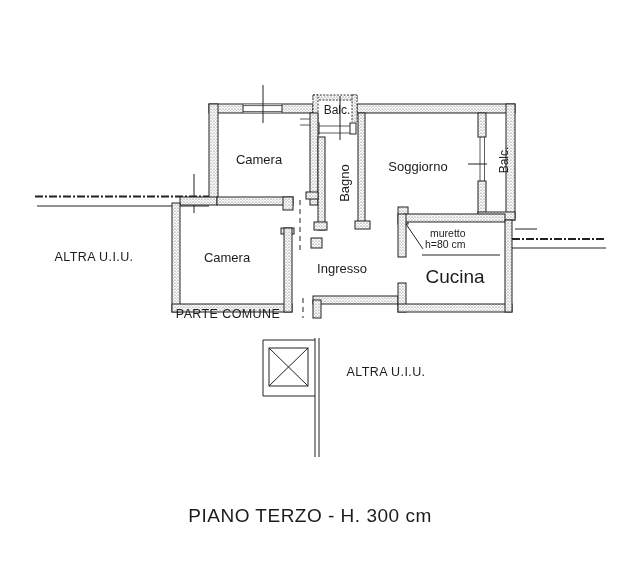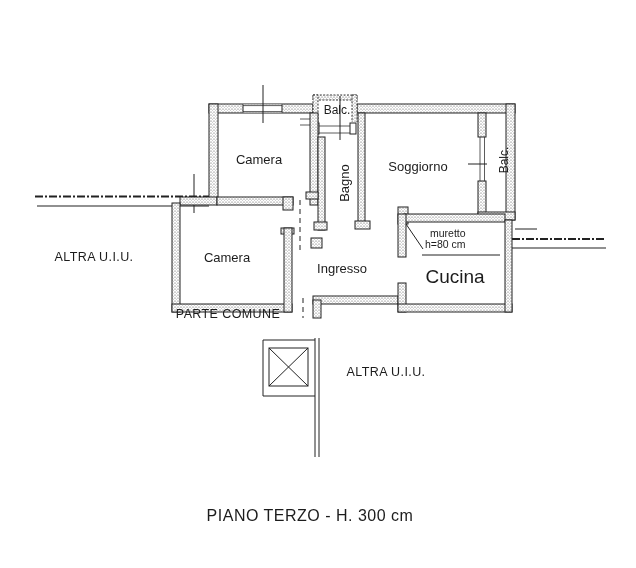--- a/index.html
+++ b/index.html
@@ -12,21 +12,21 @@
   .lbl {
     position:absolute; transform:translate(-50%,-50%);
     white-space:nowrap; color:var(--ink); line-height:1.05;
   }
   .lbl.rot { transform:translate(-50%,-50%) rotate(-90deg); }
   .s12  { font-size:12px; }
   .s125 { font-size:12.5px; letter-spacing:0.4px; }
   .s13  { font-size:13px; }
   .s135 { font-size:19px; }
   .s105 { font-size:10.5px; }
-  .title { font-size:16px; letter-spacing:0.5px; }
+  .title { font-size:19px; letter-spacing:0.5px; }
   .muretto-note { text-align:right; transform:none; }
 </style>
 </head>
 <body>
 
 <div class="canvas">
 
   <svg class="plan" width="636" height="568" viewBox="0 0 636 568">
     <defs>
       <pattern id="stip" width="3" height="3" patternUnits="userSpaceOnUse">

